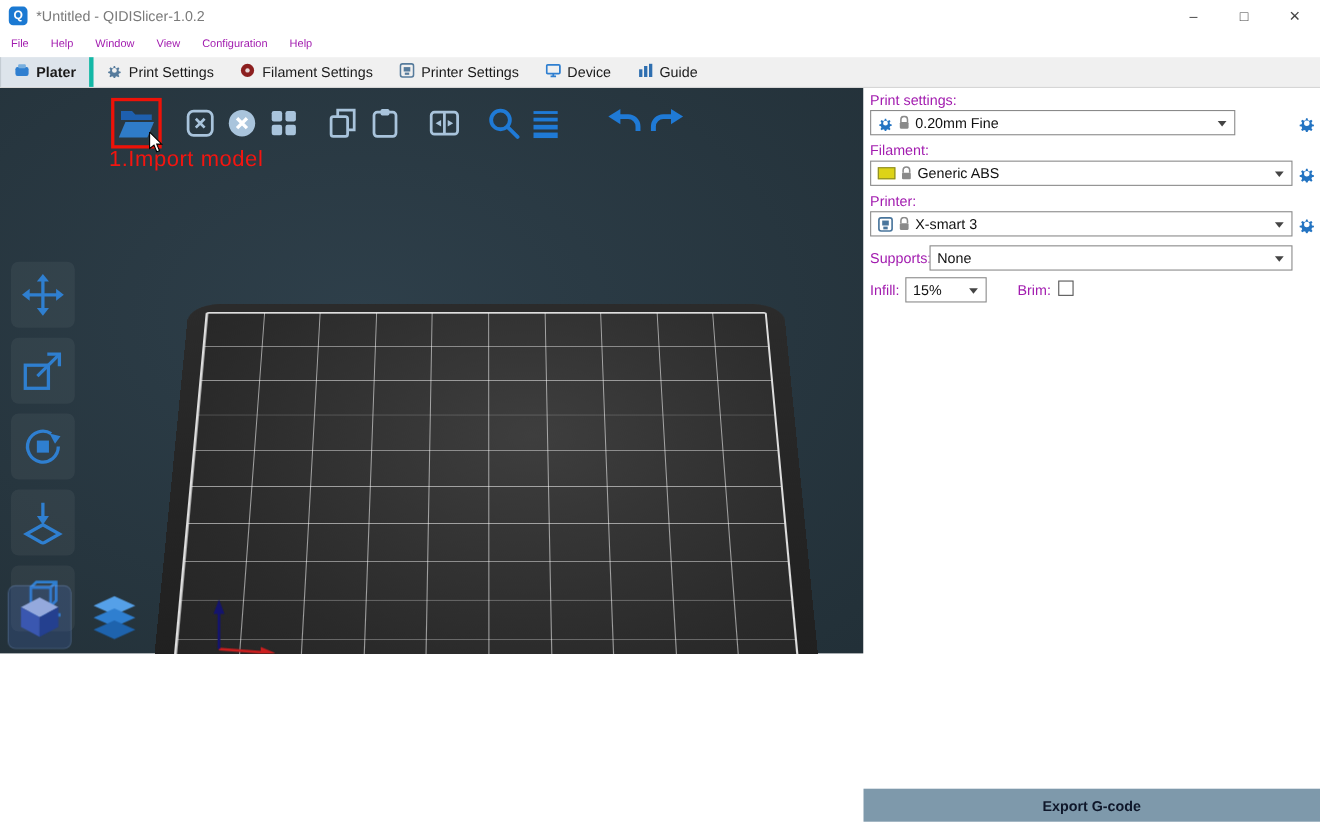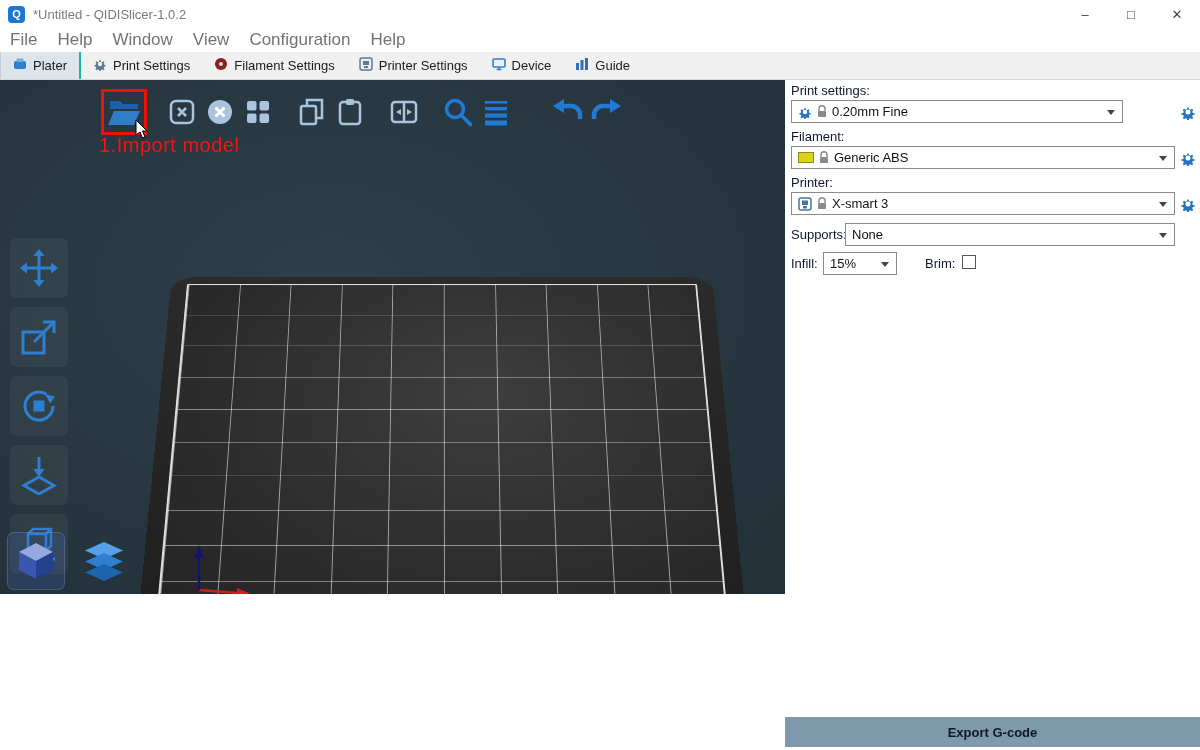--- a/index.html
+++ b/index.html
@@ -13,27 +13,27 @@
   
   .titlebar { height:28px; background:#fff; display:flex; align-items:center; }
   .app-logo { width:17px; height:17px; margin-left:8px; border-radius:4px; background:#1b79d2;
               color:#fff; font-size:11px; font-weight:bold; display:flex; align-items:center; justify-content:center; }
   .title-text { margin-left:8px; font-size:13px; color:#7a7a7a; }
   .win-controls { margin-left:auto; display:flex; height:100%; }
   .win-btn { width:46px; display:flex; align-items:center; justify-content:center; font-size:13px; color:#444; }
 
   
   .menubar { height:24px; background:#fff; display:flex; align-items:center; }
-  .menu-item { padding:0 10px; font-size:17px; color:#737373; }
+  .menu-item { padding:0 10px; font-size:10px; color:#a21caf; }
   .menu-item:first-child { margin-left:0; }
 
   
   .tabbar { height:28px; background:#f0f0f0; border-bottom:1px solid #d6d6d6; display:flex; align-items:stretch; }
   .tab { display:flex; align-items:center; gap:6px; padding:0 12px; font-size:13px; color:#1a1a1a; }
-  .tab.active { background:#dde4eb; border-left:1px solid #c4ccd3; border-right:2px solid #14b8a6; font-weight:normal; }
+  .tab.active { background:#dde4eb; border-left:1px solid #c4ccd3; border-right:4px solid #14b8a6; font-weight:bold; }
   .mode-group { margin-left:auto; display:flex; align-items:center; gap:2px; padding-right:8px; }
   .mode { display:flex; align-items:center; gap:6px; padding:3px 8px; font-size:13px; color:#1a1a1a; border-radius:3px; }
   .mode.active { background:#e7e3d0; font-weight:bold; }
   .mode-dot { width:10px; height:10px; border-radius:50%; }
   .dot-yellow { background:#dcc622; }
   .dot-red { background:#e0342a; }
 
   
   .main { display:flex; height:670px; }
 
@@ -73,21 +73,21 @@
       radial-gradient(ellipse at 58% 36%, #3e3e3e 0%, #2a2a2a 70%, #242424 100%);
   }
   .bed-front { position:absolute; left:133px; top:557px; width:618px; height:55px;
     background:linear-gradient(#242424, #151515); border-radius:10px 10px 30px 30px; }
   .bed-notch { position:absolute; left:332px; top:557px; width:220px; height:47px;
     background:#0e0e0e; border-radius:0 0 42px 42px; }
   .axes { position:absolute; left:190px; top:464px; }
 
   
   .rightpanel { position:relative; width:415px; height:670px; background:#fff; }
-  .rp-label { position:absolute; font-size:13px; color:#0f172a; }
+  .rp-label { position:absolute; font-size:13px; color:#a21caf; }
   .combo { position:absolute; height:23px; background:#fff; border:1px solid #8a8a8a;
     display:flex; align-items:center; gap:5px; padding:0 20px 0 6px; font-size:13px; color:#111; }
   .combo::after { content:""; position:absolute; right:7px; top:50%; margin-top:-2px;
     border-left:4px solid transparent; border-right:4px solid transparent; border-top:5px solid #444; }
   .combo-text { white-space:nowrap; }
   .gear-btn { position:absolute; width:18px; height:18px; border:none; background:transparent; padding:0;
     display:flex; align-items:center; justify-content:center; }
   .swatch { width:16px; height:11px; background:#ddd317; border:1px solid #8a8a2a; }
   .checkbox { position:absolute; width:14px; height:14px; background:#fff; border:1px solid #555; }
   .export-btn { position:absolute; left:0; right:0; bottom:3px; height:30px; border:none;

